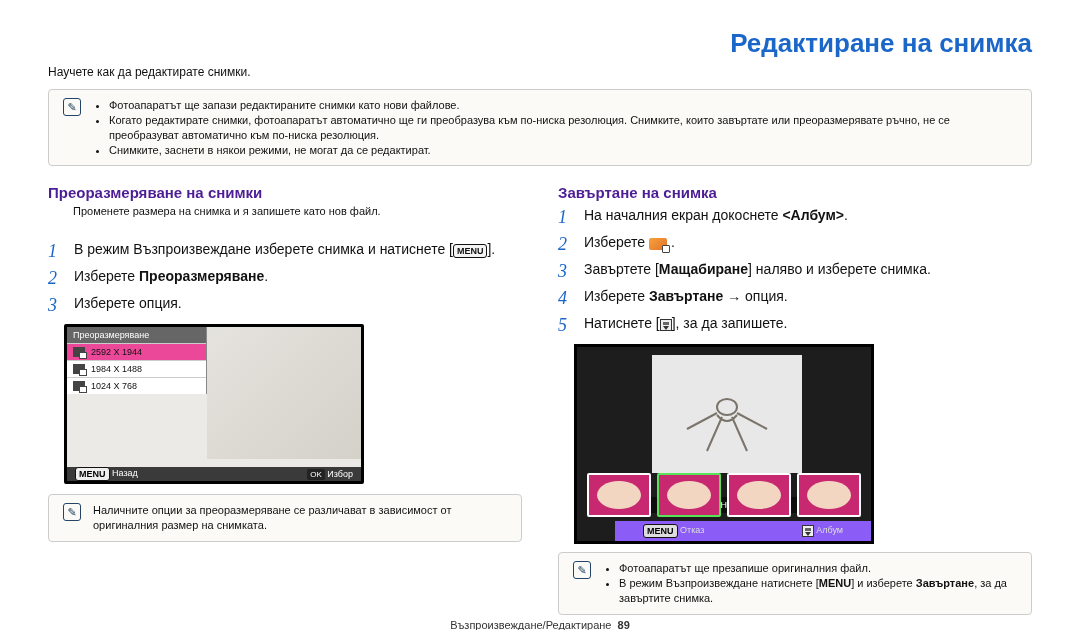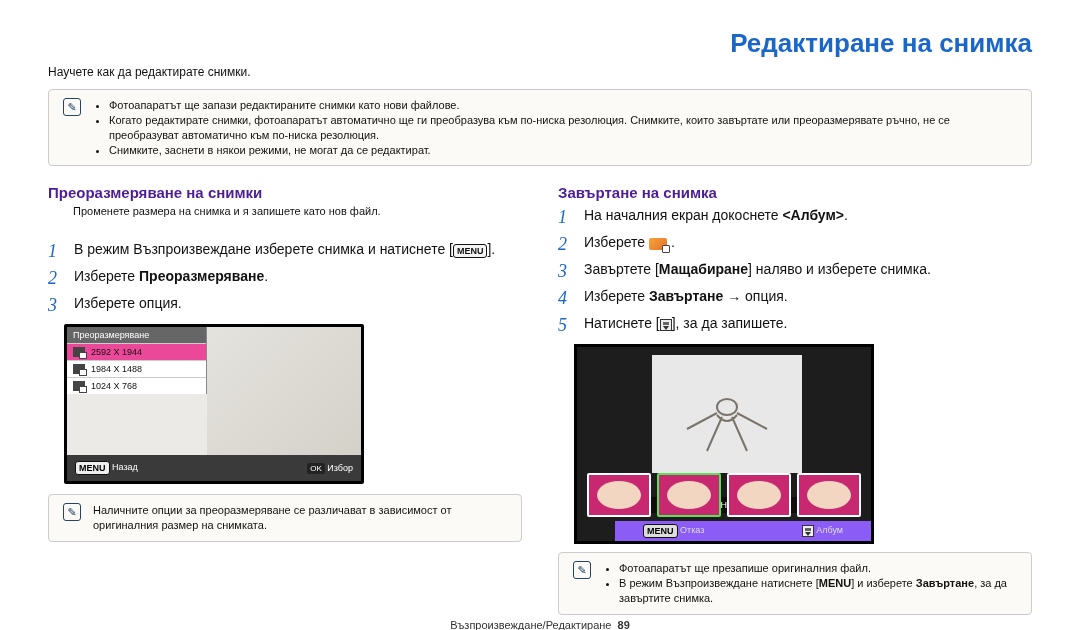--- a/index.html
+++ b/index.html
@@ -29,21 +29,21 @@
 
   
   .lcd { width:300px;height:160px;border:3px solid #000;border-radius:2px;background:#eceae6; margin:8px 0 10px 16px; position:relative; overflow:hidden;}
   .lcd .panel { position:absolute; left:0; top:0; width:140px; background:#fff; border-right:1px solid #888;}
   .lcd .panel .hdr { background:#666;color:#fff; font-size:9px; padding:3px 6px; }
   .lcd .panel .row { display:flex;align-items:center; gap:6px; padding:3px 6px; font-size:9px; border-top:1px solid #ccc;}
   .lcd .panel .row.sel { background:#ec4899; }
   .lcd .panel .size-ic { width:12px;height:10px;background:#444; position:relative;}
   .lcd .panel .size-ic:after{content:"";position:absolute;right:-2px;bottom:-2px;width:6px;height:5px;background:#fff;border:1px solid #444;}
   .lcd .blur { position:absolute; right:0; top:0; bottom:22px; left:140px; background:linear-gradient(135deg,#e5e3de,#d4d1c9);}
-  .lcd .bar { position:absolute; left:0;right:0;bottom:0;height:26px;background:#3a3a3a;color:#fff;font-size:9px;display:flex;align-items:center;justify-content:space-between;padding:0 8px;}
+  .lcd .bar { position:absolute; left:0;right:0;bottom:0;height:14px;background:#3a3a3a;color:#fff;font-size:9px;display:flex;align-items:center;justify-content:space-between;padding:0 8px;}
 
   
   .lcd2 { width:300px;height:200px;border:3px solid #000;background:#1d1d1d; margin:8px 0 8px 16px; position:relative; }
   .lcd2 .main { position:absolute; left:75px; top:8px; width:150px; height:118px; background:#e8e8e8; display:flex; align-items:center; justify-content:center;}
   .lcd2 .main svg { width:120px; height:90px; }
   .lcd2 .lbl { position:absolute; left:70px; right:70px; top:110px; background:rgba(0,0,0,.55); color:#fff; font-size:9px; text-align:center; padding:3px 0;margin-top:40px;}
   .lcd2 .thumbs { position:absolute; left:10px; right:10px; bottom:24px; height:44px; display:flex; gap:6px; }
   .lcd2 .thumbs .th { flex:1; border:2px solid #fff; background:#c7286f; position:relative; border-radius:2px;}
   .lcd2 .thumbs .th:nth-child(2){border-color:#57e257;}
   .lcd2 .thumbs .th .face{position:absolute;inset:6px 8px;border-radius:50%;background:#f3d6c2;}

